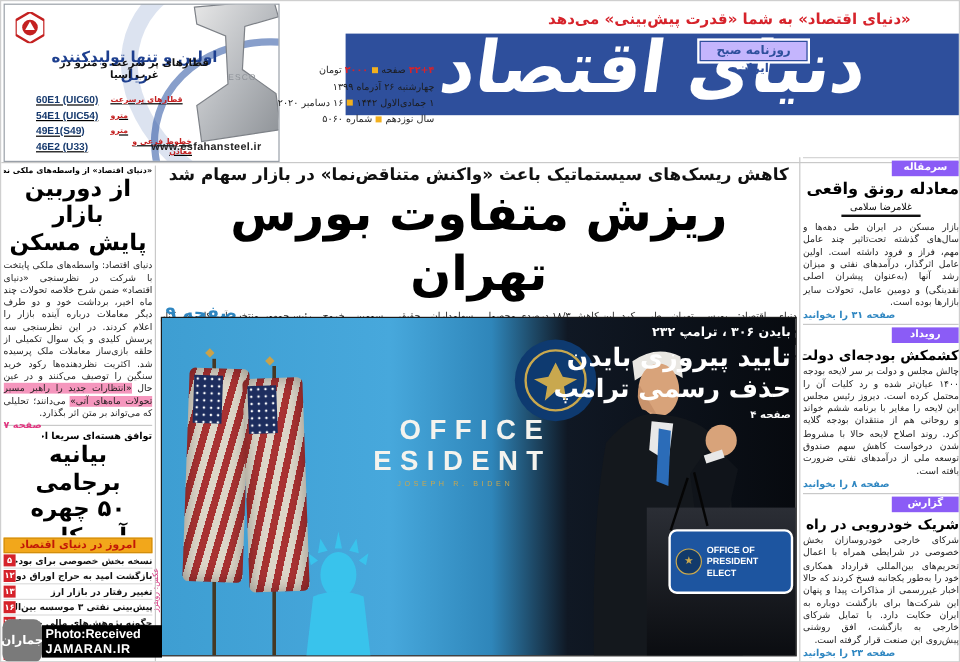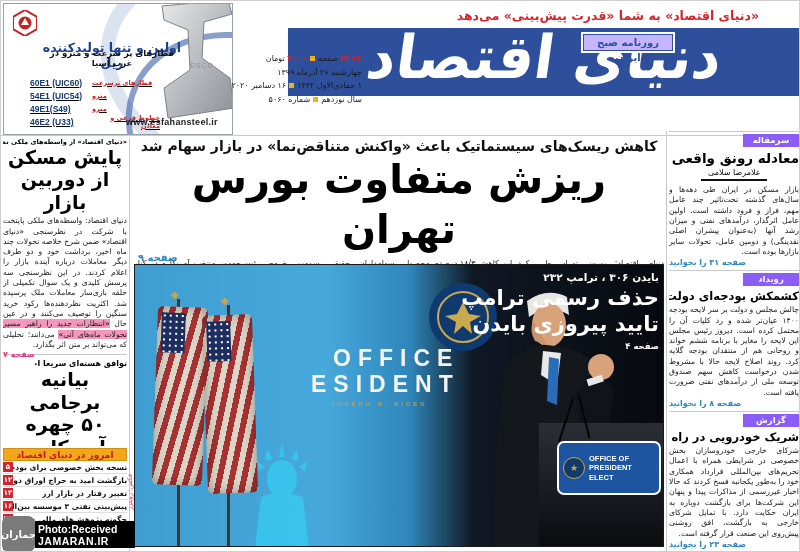--- a/index.html
+++ b/index.html
@@ -44,21 +44,21 @@
   .hr-top{left:0;top:134px;width:800px;height:1px;background:#c9c9c9;}
   .v1{left:128px;top:137px;width:1px;height:415px;background:#c9c9c9;}
   .v2{left:665px;top:130px;width:1px;height:422px;background:#c9c9c9;}
 
   
   .center{left:133px;top:137px;width:530px;}
   .kicker{text-align:center;font-weight:bold;font-size:14px;color:#111;}
   .headline{text-align:center;font-weight:bold;font-size:40px;line-height:1.25;letter-spacing:-1px;color:#000;}
   .lead-body{margin-top:5px;column-count:4;column-gap:9px;font-size:8px;line-height:1.33;
              text-align:justify;height:46px;overflow:hidden;color:#1c1c1c;}
-  .lead-page{left:137px;top:251px;color:#2e86c1;font-weight:bold;font-size:10px;}
+  .lead-page{left:137px;top:251px;color:#2e86c1;font-weight:bold;font-size:15px;}
 
   
   .photo{left:133px;top:263px;width:530px;height:283px;border:1px solid #1a1a1a;overflow:hidden;direction:ltr;
          background:linear-gradient(90deg,#3e9ed2 0%,#47a8dc 36%,#2f86ba 52%,#101824 64%,#070a0f 100%);}
   .flagpole{position:absolute;width:3px;background:#453823;}
   .finial{position:absolute;color:#caa24a;font-size:10px;}
   .flag{position:absolute;width:50px;height:178px;border-radius:5px;
         background:repeating-linear-gradient(104deg,#a83232 0 6px,#ddd6c8 6px 12px);box-shadow:inset 0 0 14px rgba(0,0,0,.35);}
   .canton{position:absolute;width:24px;height:40px;background:#1d2d5e;
           background-image:radial-gradient(#fff 0.8px,transparent 1.3px);background-size:6px 6px;}
@@ -267,22 +267,22 @@
       <div class="pod-seal">★</div>
       <div class="pod-text">
         <div>OFFICE OF</div>
         <div>PRESIDENT</div>
         <div>ELECT</div>
       </div>
     </div>
 
     <div class="ph-overlay">
       <div class="ph-score">بایدن ۳۰۶ ، ترامپ ۲۳۲</div>
+      <div class="ph-h">تایید پیروزی بایدن</div>
       <div class="ph-h">حذف رسمی ترامپ</div>
-      <div class="ph-h">تایید پیروزی بایدن</div>
       <div class="ph-page">صفحه ۴</div>
     </div>
   </div>
   <div class="abs photo-caption">عکس: رویترز</div>
 
   <div class="abs side">
 
     <div class="sec">
       <div class="tag">سرمقاله</div>
       <div class="s-title" style="font-size:13.5px;">معادله رونق واقعی مسکن</div>
@@ -311,22 +311,22 @@
       
       
       
     </div>
 
   </div>
 
   <div class="abs leftcol">
     <div>
       <div class="l-kicker">«دنیای اقتصاد» از واسطه‌های ملکی نظرسنجی کرد</div>
+      <div class="l-title">از دوربین بازار</div>
       <div class="l-title">پایش مسکن</div>
-      <div class="l-title">از دوربین بازار</div>
       <div class="l-body">
         <span>دنیای اقتصاد: واسطه‌های ملکی پایتخت با شرکت در نظرسنجی «دنیای اقتصاد» ضمن شرح خلاصه تحولات چند ماه اخیر، برداشت خود و دو طرف دیگر معاملات درباره آینده بازار را اعلام کردند. در این نظرسنجی سه پرسش کلیدی و یک سوال تکمیلی از حلقه بازی‌ساز معاملات ملک پرسیده شد. اکثریت نظردهنده‌ها رکود خرید سنگین را توصیف می‌کنند و در عین حال </span><span class="hl">«انتظارات جدید را راهبر مسیر تحولات ماه‌های آتی»</span><span> می‌دانند؛ تحلیلی که می‌تواند بر متن اثر بگذارد.</span>
         <span class="l-page">صفحه ۷</span>
       </div>
     </div>
     <div class="divider"></div>
     <div>
       <div class="l-kicker" style="font-size:8px;">توافق هسته‌ای سریعا احیا شود</div>
       <div class="l-title">بیانیه برجامی</div>
       <div class="l-title">۵۰ چهره آمریکایی</div>

